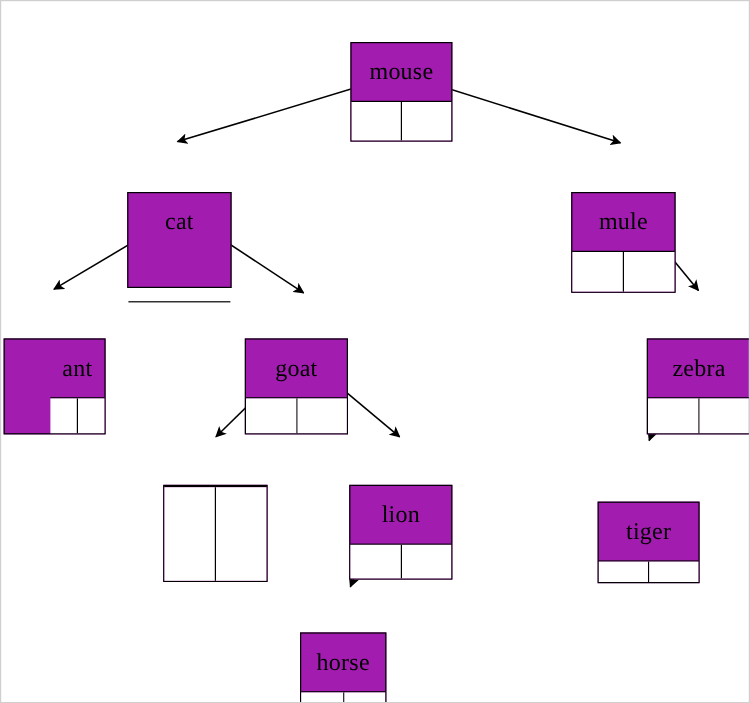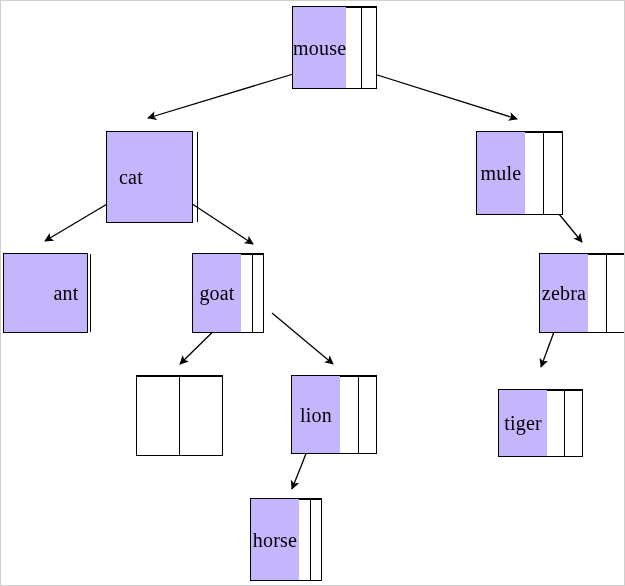--- a/index.html
+++ b/index.html
@@ -22,23 +22,24 @@
     left: 0;
     top: 0;
     width: 625px;
     height: 586px;
     pointer-events: none;
   }
   .node {
     position: absolute;
     box-sizing: border-box;
     border: 1.6px solid #000000;
-    background: #c4b5fd;
+    background: #a21caf;
     display: flex;
-    flex-direction: row;
+    flex-direction: column;
+    margin-top: 29px;
   }
   .node-label {
     flex: 0 0 48px;
     display: flex;
     align-items: center;
     justify-content: center;
     font-size: 20px;
     color: #000000;
     line-height: 1;
     letter-spacing: 0.2px;
@@ -80,42 +81,42 @@
       </g>
   </svg>
   <div id="node-layer">
       <div class="node" style="left: 291px; top: 5px; width: 85px; height: 83px;">
         <div class="node-label">mouse</div>
         <div class="node-cells">
           <div class="cell left"></div>
           <div class="cell right"></div>
         </div>
       </div>
-      <div class="node" style="left: 105px; top: 130px; width: 87px; height: 92px; gap: 42px;">
+      <div class="node" style="left: 105px; top: 130px; width: 87px; height: 80px; gap: 42px;">
         <div class="node-label">cat</div>
         <div class="node-cells">
           <div class="cell left"></div>
           <div class="cell right"></div>
         </div>
       </div>
       <div class="node" style="left: 475px; top: 130px; width: 87px; height: 84px;">
         <div class="node-label">mule</div>
         <div class="node-cells">
           <div class="cell left"></div>
           <div class="cell right"></div>
         </div>
       </div>
       <div class="node" style="left: 2px; top: 252px; width: 85px; height: 80px; padding-left: 38px;">
         <div class="node-label">ant</div>
         <div class="node-cells">
           <div class="cell left"></div>
           <div class="cell right"></div>
         </div>
       </div>
-      <div class="node" style="left: 191px; top: 252px; width: 72px; height: 80px;">
+      <div class="node" style="left: 203px; top: 252px; width: 86px; height: 80px;">
         <div class="node-label">goat</div>
         <div class="node-cells">
           <div class="cell left"></div>
           <div class="cell right"></div>
         </div>
       </div>
       <div class="node" style="left: 538px; top: 252px; width: 87px; height: 80px;">
         <div class="node-label">zebra</div>
         <div class="node-cells">
           <div class="cell left"></div>

